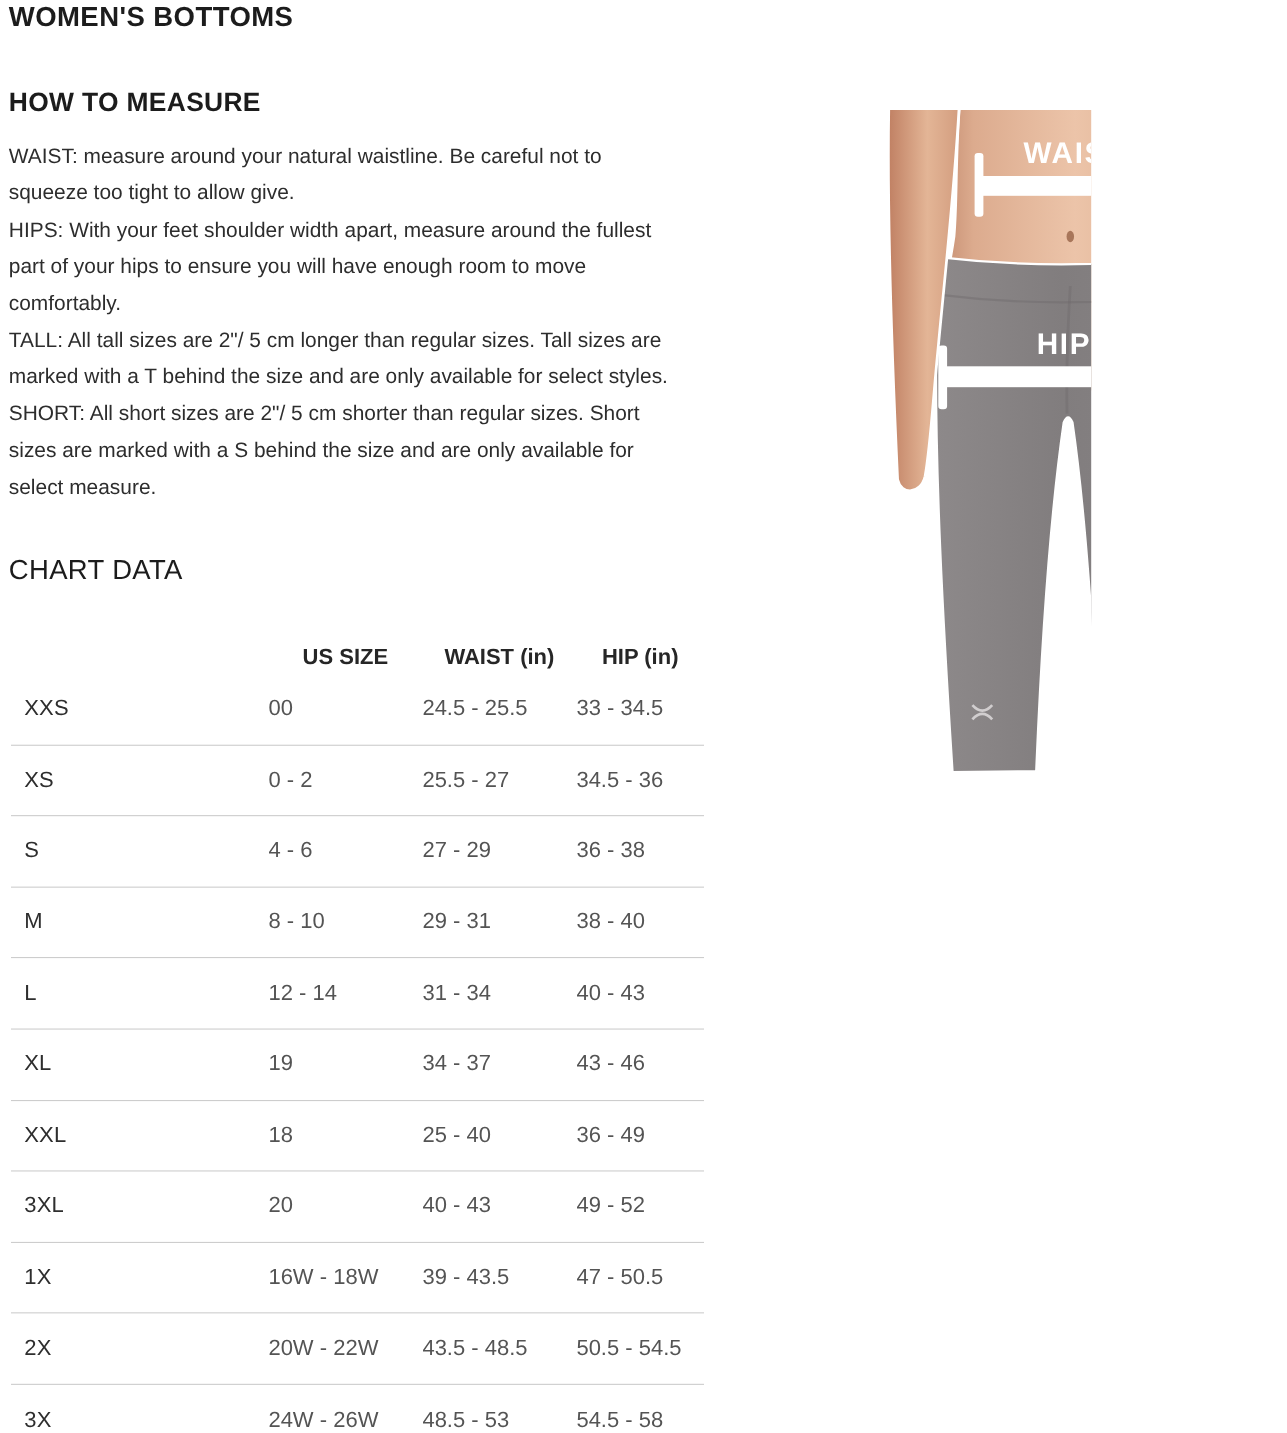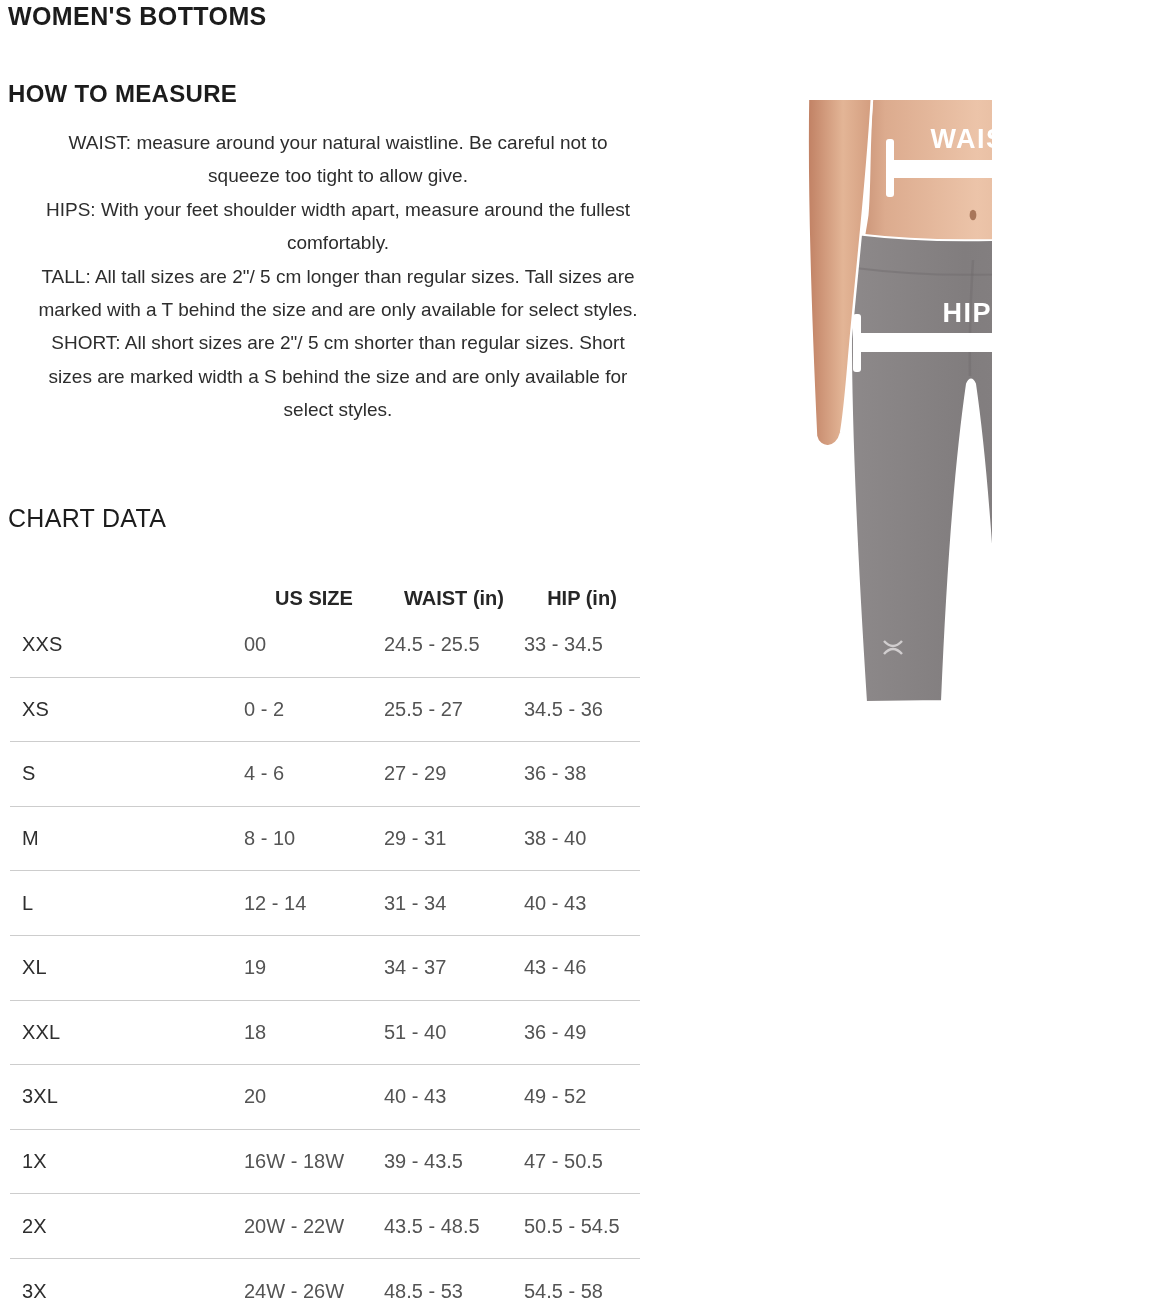--- a/index.html
+++ b/index.html
@@ -9,21 +9,21 @@
 
   .h1 { position:absolute; left:8px; top:0; font-size:25px; font-weight:bold;
         letter-spacing:.4px; color:#1c1c1c; line-height:32px; }
   .h2 { position:absolute; left:8px; top:79px; font-size:24px; font-weight:bold;
         letter-spacing:.3px; color:#1c1c1c; line-height:30px; }
   .h3 { position:absolute; left:8px; top:502px; font-size:25px; font-weight:normal;
         letter-spacing:.3px; color:#1c1c1c; line-height:32px; }
 
   .measure-text { position:absolute; left:8px; top:126px; width:660px;
         font-size:19px; line-height:33.4px; color:#2d2d2d; letter-spacing:0; }
-  .measure-text .line { white-space:nowrap;text-align:center; }
+  .measure-text .line { white-space:nowrap; }
 
   
   .table { position:absolute; left:10px; top:583px; width:630px; }
   .thead, .trow { display:grid; grid-template-columns:222px 140px 140px 1fr;
         align-items:center; padding-left:12px; }
   .thead { height:30px; font-weight:bold; font-size:20px; color:#262626;text-align:center; }
   .trow { height:64.6px; font-size:20px; }
   .trow:not(:last-child) { border-bottom:1px solid #cdcdcd; }
   .c.size { color:#2e2e2e; letter-spacing:.2px; }
   .c.val  { color:#545454; }
@@ -38,26 +38,27 @@
 <div class="page">
 
   <div class="h1">WOMEN'S BOTTOMS</div>
   <div class="h2">HOW TO MEASURE</div>
 
   <div class="measure-text">
 
   <div class="line">WAIST: measure around your natural waistline. Be careful not to</div>
       <div class="line">squeeze too tight to allow give.</div>
       <div class="line">HIPS: With your feet shoulder width apart, measure around the fullest</div>
+      <div class="line">part of your hips to ensure you will have enough room to move</div>
       <div class="line">comfortably.</div>
       <div class="line">TALL: All tall sizes are 2"/ 5 cm longer than regular sizes. Tall sizes are</div>
       <div class="line">marked with a T behind the size and are only available for select styles.</div>
       <div class="line">SHORT: All short sizes are 2"/ 5 cm shorter than regular sizes. Short</div>
-      <div class="line">sizes are marked width a S behind the size and are only available for</div>
-      <div class="line">select styles.</div>
+      <div class="line">sizes are marked with a S behind the size and are only available for</div>
+      <div class="line">select measure.</div>
     </div>
 
   <div class="h3">CHART DATA</div>
 
   <div class="table">
     <div class="thead">
       <div class="c size"></div>
       <div class="c">US SIZE</div>
       <div class="c">WAIST (in)</div>
       <div class="c">HIP (in)</div>
@@ -96,21 +97,21 @@
       </div>
         <div class="trow">
         <div class="c size">XL</div>
         <div class="c val">19</div>
         <div class="c val">34 - 37</div>
         <div class="c val">43 - 46</div>
       </div>
         <div class="trow">
         <div class="c size">XXL</div>
         <div class="c val">18</div>
-        <div class="c val">51 - 40</div>
+        <div class="c val">25 - 40</div>
         <div class="c val">36 - 49</div>
       </div>
         <div class="trow">
         <div class="c size">3XL</div>
         <div class="c val">20</div>
         <div class="c val">40 - 43</div>
         <div class="c val">49 - 52</div>
       </div>
         <div class="trow">
         <div class="c size">1X</div>

